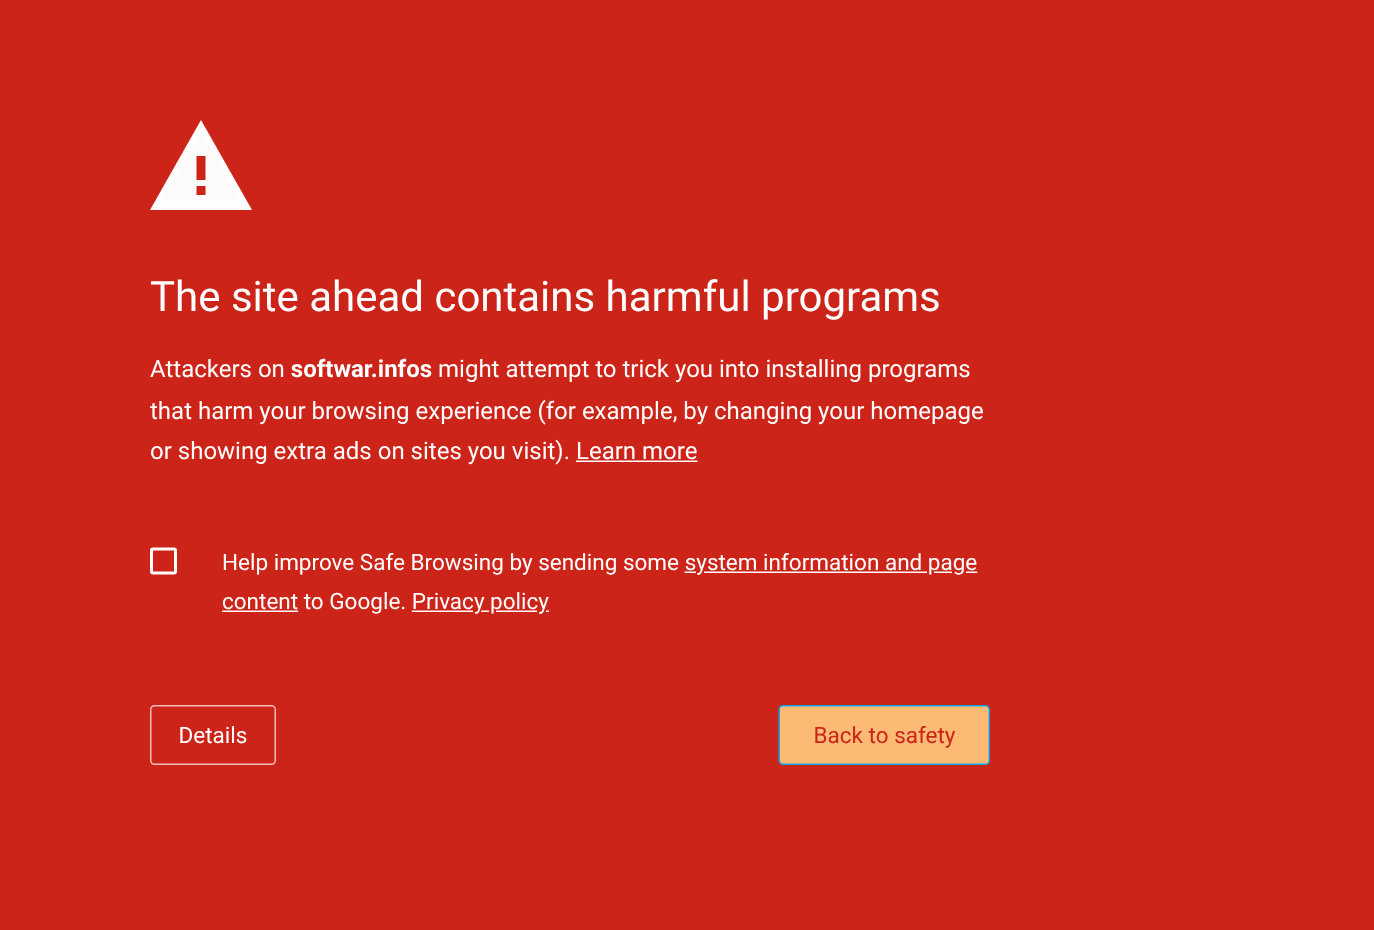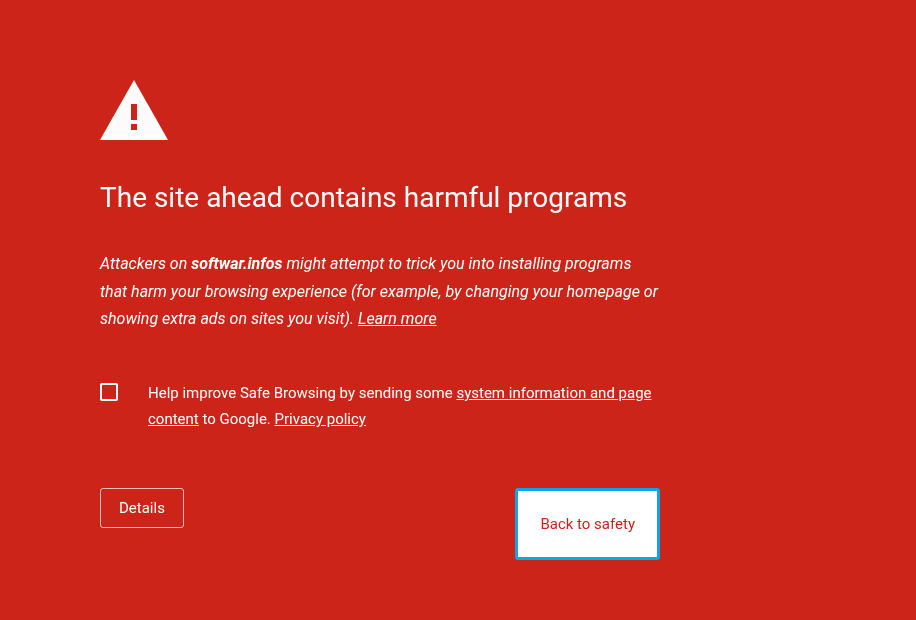--- a/index.html
+++ b/index.html
@@ -21,28 +21,27 @@
     }
     .warning-icon {
       margin-bottom: 40px;
     }
     .warning-icon svg {
       display: block;
     }
     h1.title {
       font-size: 28px;
       font-weight: 400;
-      margin-bottom: 34px;
+      margin-bottom: 16px;
       line-height: 1.3;
     }
     .description {
       font-size: 16px;
       line-height: 1.7;
       margin-bottom: 48px;
-      font-style: italic;
     }
     .description .site-name {
       font-weight: 700;
     }
     .description a {
       color: #ffffff;
       text-decoration: underline;
     }
     .opt-in {
       display: flex;
@@ -78,24 +77,24 @@
       border-radius: 3px;
       cursor: pointer;
       font-family: inherit;
     }
     .btn-details {
       background: transparent;
       border: 1px solid rgba(255,255,255,0.7);
       color: #ffffff;
     }
     .btn-safety {
-      background: #ffffff;
-      border: 3px solid #0ea5e9;
+      background: #fdba74;
+      border: 1px solid #0ea5e9;
       color: #cc2418;
-      padding: 24px 22px;
+      padding: 10px 22px;
     }
   </style>
 </head>
 <body>
 
 <div class="container">
 
   <div class="warning-icon">
     <svg width="68" height="60" viewBox="0 0 68 60">
       <polygon points="34,0 68,60 0,60" fill="#ffffff"></polygon>

